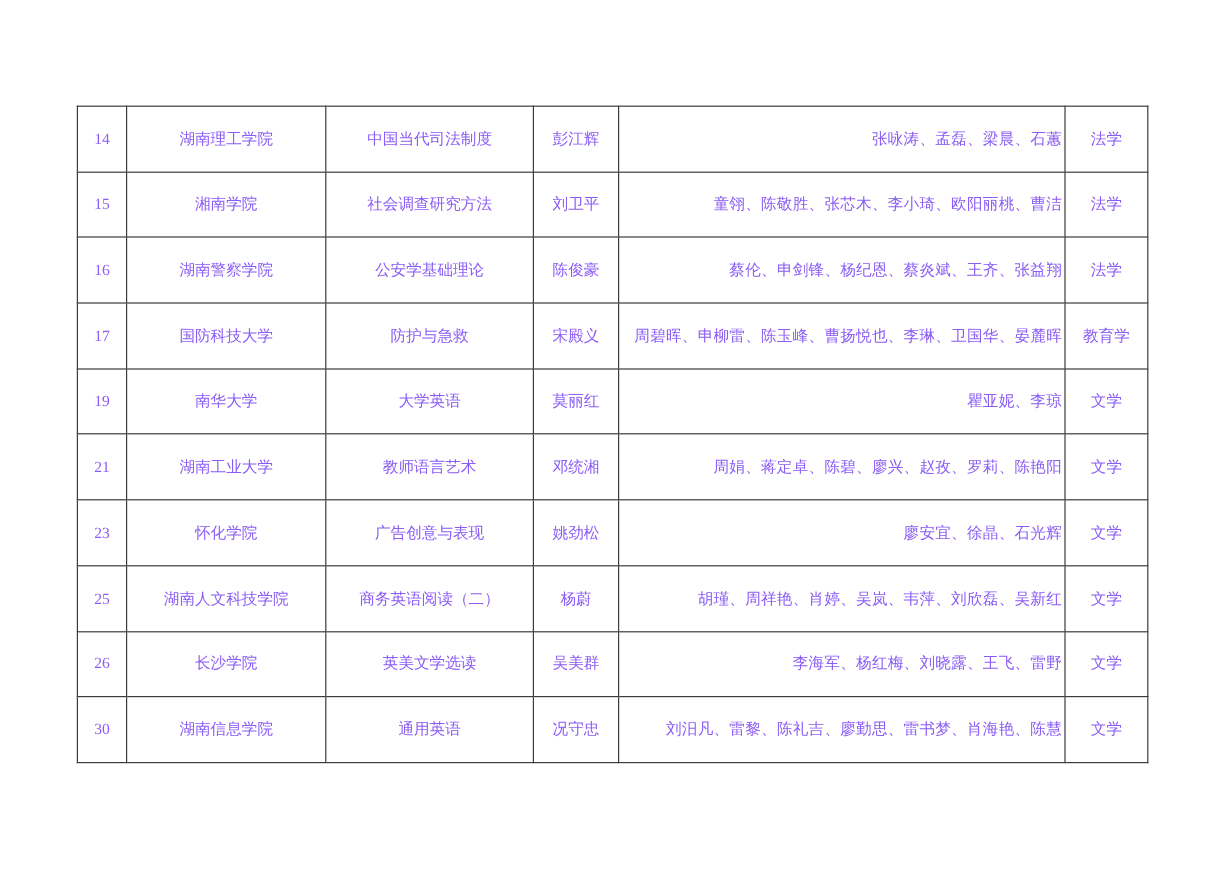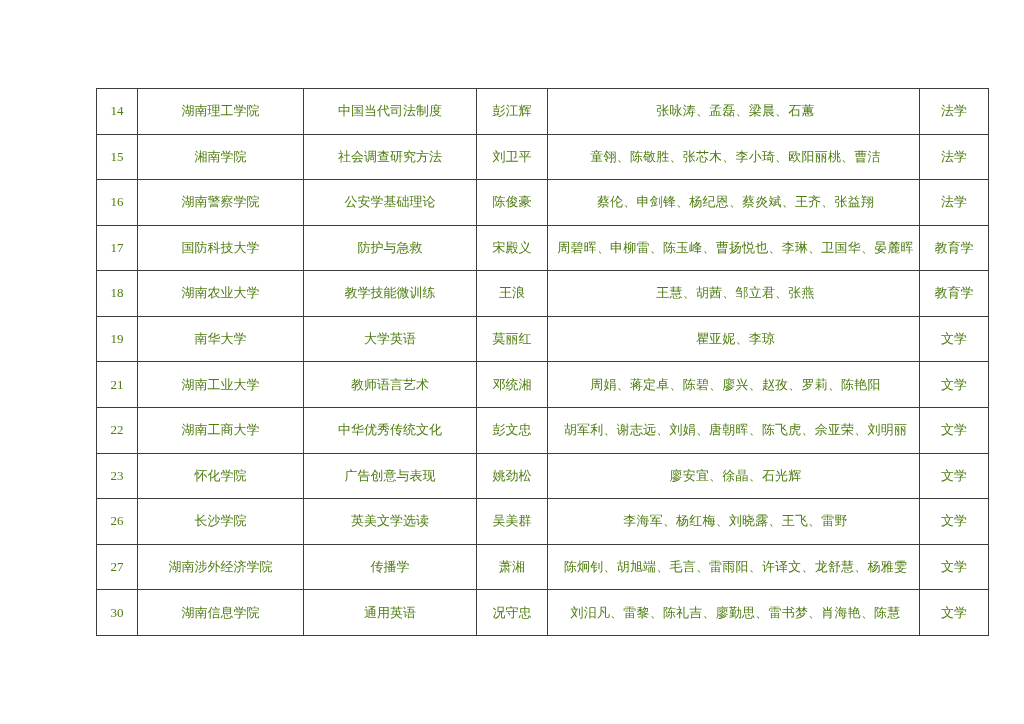--- a/index.html
+++ b/index.html
@@ -17,35 +17,34 @@
   }
   table.course-table {
     position: absolute;
     left: 64px;
     top: 88px;
     width: 892px;
     height: 548px;
     border-collapse: collapse;
     table-layout: fixed;
     font-size: 13px;
-    color: #4d7c0f;
-    margin-left: 32px;
+    color: #8b5cf6;
   }
   table.course-table td {
     border: 1px solid #3c3c3c;
     height: 29.4px;
     padding: 0 2px;
     text-align: center;
     vertical-align: middle;
     white-space: nowrap;
     overflow: hidden;
     line-height: 1.1;
   }
   table.course-table td.members-cell {
-    text-align: center;
+    text-align: right;
     padding-left: 6px;
     padding-right: 2px;
     letter-spacing: 0.2px;
   }
   col.c-no       { width: 41px; }
   col.c-univ     { width: 166px; }
   col.c-course   { width: 173px; }
   col.c-leader   { width: 71px; }
   col.c-members  { width: 372px; }
   col.c-category { width: 69px; }
@@ -90,73 +89,57 @@
     </tr>
         <tr>
       <td>17</td>
       <td>国防科技大学</td>
       <td>防护与急救</td>
       <td>宋殿义</td>
       <td class="members-cell">周碧晖、申柳雷、陈玉峰、曹扬悦也、李琳、卫国华、晏麓晖</td>
       <td>教育学</td>
     </tr>
         <tr>
-      <td>18</td>
-      <td>湖南农业大学</td>
-      <td>教学技能微训练</td>
-      <td>王浪</td>
-      <td class="members-cell">王慧、胡茜、邹立君、张燕</td>
-      <td>教育学</td>
-    </tr>
-        <tr>
       <td>19</td>
       <td>南华大学</td>
       <td>大学英语</td>
       <td>莫丽红</td>
       <td class="members-cell">瞿亚妮、李琼</td>
       <td>文学</td>
     </tr>
         <tr>
       <td>21</td>
       <td>湖南工业大学</td>
       <td>教师语言艺术</td>
       <td>邓统湘</td>
       <td class="members-cell">周娟、蒋定卓、陈碧、廖兴、赵孜、罗莉、陈艳阳</td>
       <td>文学</td>
     </tr>
         <tr>
-      <td>22</td>
-      <td>湖南工商大学</td>
-      <td>中华优秀传统文化</td>
-      <td>彭文忠</td>
-      <td class="members-cell">胡军利、谢志远、刘娟、唐朝晖、陈飞虎、佘亚荣、刘明丽</td>
-      <td>文学</td>
-    </tr>
-        <tr>
       <td>23</td>
       <td>怀化学院</td>
       <td>广告创意与表现</td>
       <td>姚劲松</td>
       <td class="members-cell">廖安宜、徐晶、石光辉</td>
       <td>文学</td>
     </tr>
         <tr>
+      <td>25</td>
+      <td>湖南人文科技学院</td>
+      <td>商务英语阅读（二）</td>
+      <td>杨蔚</td>
+      <td class="members-cell">胡瑾、周祥艳、肖婷、吴岚、韦萍、刘欣磊、吴新红</td>
+      <td>文学</td>
+    </tr>
+        <tr>
       <td>26</td>
       <td>长沙学院</td>
       <td>英美文学选读</td>
       <td>吴美群</td>
       <td class="members-cell">李海军、杨红梅、刘晓露、王飞、雷野</td>
-      <td>文学</td>
-    </tr>
-        <tr>
-      <td>27</td>
-      <td>湖南涉外经济学院</td>
-      <td>传播学</td>
-      <td>萧湘</td>
-      <td class="members-cell">陈炯钊、胡旭端、毛言、雷雨阳、许译文、龙舒慧、杨雅雯</td>
       <td>文学</td>
     </tr>
         <tr>
       <td>30</td>
       <td>湖南信息学院</td>
       <td>通用英语</td>
       <td>况守忠</td>
       <td class="members-cell">刘汨凡、雷黎、陈礼吉、廖勤思、雷书梦、肖海艳、陈慧</td>
       <td>文学</td>
     </tr>

